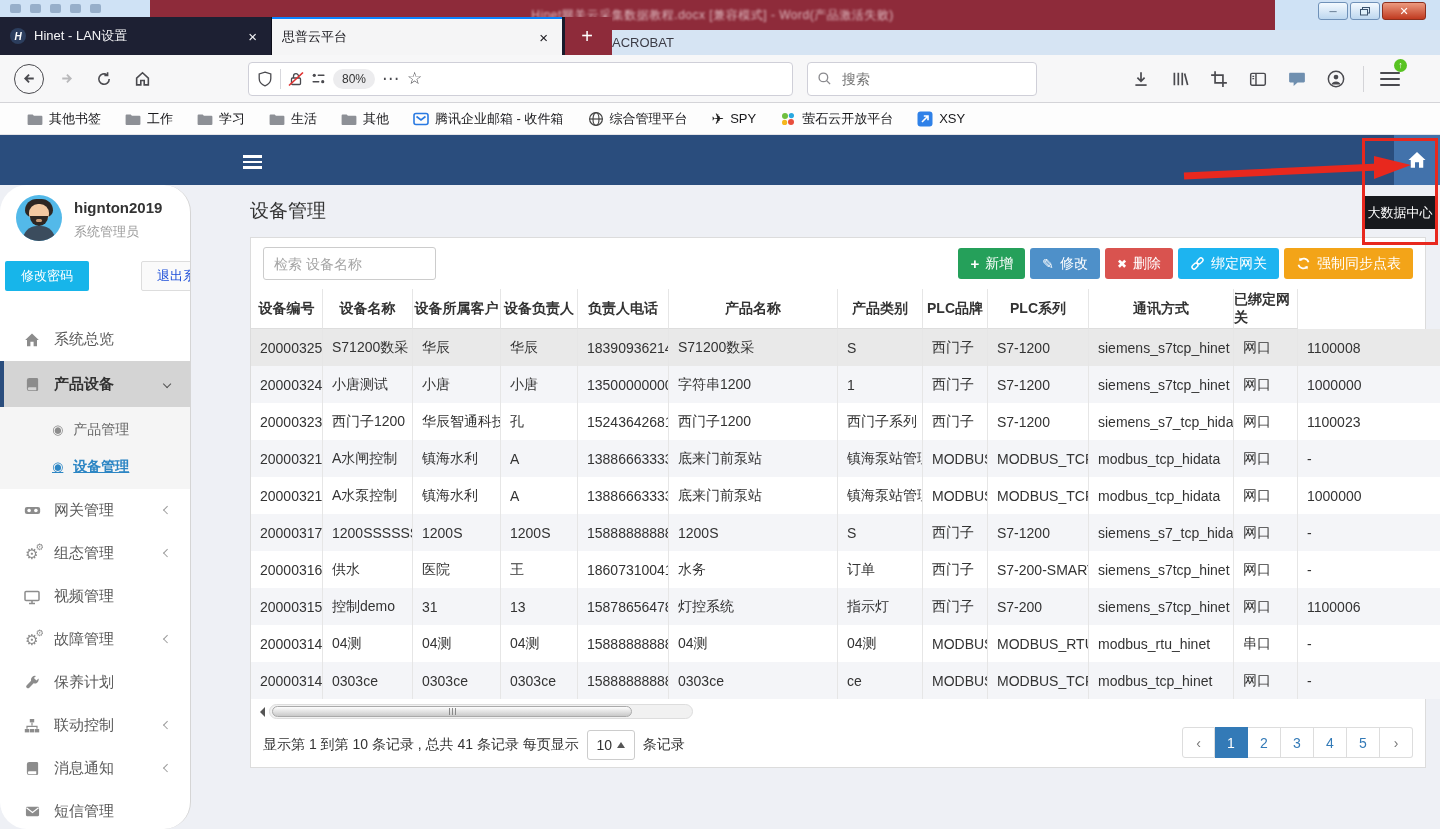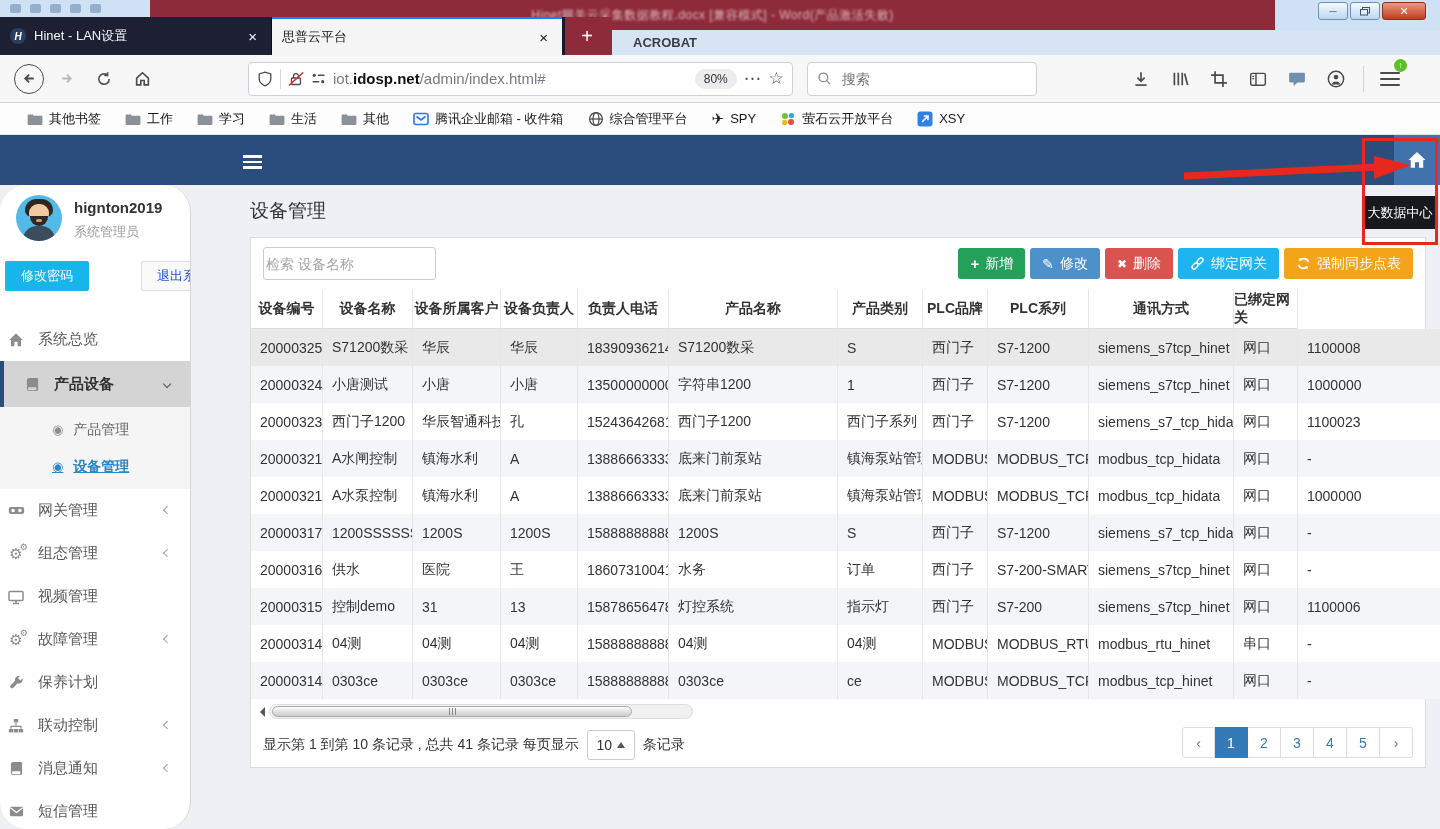--- a/index.html
+++ b/index.html
@@ -12,21 +12,21 @@
   .qat{position:absolute;left:0;top:0;width:195px;height:17px;background:#cfe2f5;display:flex;align-items:center;gap:9px;padding-left:10px;}
   .qat i{width:11px;height:9px;background:#6a86a8;opacity:.55;border-radius:2px;filter:blur(.6px);}
   .word-bar{position:absolute;left:150px;top:0;width:1125px;height:30px;background:#8e2b3a;color:#e9cdd2;
     display:flex;align-items:center;justify-content:center;font-size:12px;letter-spacing:.5px;}
   .word-bar span{filter:blur(1.1px);opacity:.85;white-space:nowrap;}
   .word-ctrl{position:absolute;left:1275px;top:0;width:165px;height:30px;background:#cfe2f5;}
   .wbtn{position:absolute;top:2px;height:18px;border:1px solid #6f91b8;border-radius:3px;
     background:linear-gradient(#f4faff,#bdd7ef);display:flex;align-items:center;justify-content:center;color:#3c546e;font-size:10px;}
   .wbtn.close{background:linear-gradient(#ec9a7f,#c03a20);border-color:#8d2f1d;color:#fff;font-weight:bold;font-size:11px;}
   .ribbon{position:absolute;left:612px;top:30px;width:828px;height:25px;background:#d6e4f3;display:flex;align-items:center;}
-  .ribbon .rlabel{margin-left:21px;color:#3c3c46;font-size:13px;font-weight:bold;}
+  .ribbon .rlabel{margin-left:0;color:#3c3c46;font-size:13px;}
   .newtab-patch{position:absolute;left:562px;top:17px;width:50px;height:38px;background:#8e2b3a;display:flex;align-items:center;justify-content:center;color:#fff;font-size:20px;font-weight:300;}
 
   
   .tabstrip{position:absolute;left:0;top:17px;width:565px;height:38px;background:#181a2b;display:flex;}
   .tab{display:flex;align-items:center;padding:0 10px;width:272px;position:relative;}
   .tab1{background:#1d2033;border-right:1px solid #0c0d18;color:#f5f5f7;}
   .tab2{background:#f5f5f6;color:#17161c;border-top:2px solid #0a84ff;width:290px;}
   .favicon{width:16px;height:16px;border-radius:50%;background:#2c3e5e;color:#fff;font-size:10px;font-weight:bold;font-style:italic;
     display:flex;align-items:center;justify-content:center;margin-right:8px;flex:0 0 16px;}
   .tabtitle{flex:1;font-size:13px;white-space:nowrap;overflow:hidden;}
@@ -72,38 +72,38 @@
   .av-face{position:absolute;left:13px;top:9px;width:20px;height:19px;border-radius:9px;background:#f3c9a2;}
   .av-beard{position:absolute;left:14px;top:21px;width:18px;height:10px;border-radius:0 0 9px 9px;background:#2e2723;}
   .av-mouth{position:absolute;left:20px;top:24px;width:6px;height:3px;border-radius:2px;background:#c79b76;}
   .av-body{position:absolute;left:7px;top:31px;width:32px;height:16px;border-radius:14px 14px 0 0;background:#3b4c5d;}
   .uname{position:absolute;left:74px;top:14px;font-size:15px;font-weight:bold;color:#333;}
   .urole{position:absolute;left:74px;top:38px;font-size:13px;color:#9b9b9b;}
   .ubtns{position:absolute;left:0;top:76px;width:230px;display:flex;padding:0 5px;justify-content:space-between;}
   .btn-pwd{width:84px;height:30px;background:#17b5ea;color:#fff;font-size:13px;border:none;border-radius:2px;}
   .btn-out{width:84px;height:30px;background:#fafafa;color:#1d4ed8;font-size:13px;border:1px solid #ddd;border-radius:2px;}
   .menu{margin-top:23px;}
-  .mitem{position:relative;height:43px;display:flex;align-items:center;padding-left:6px;color:#595959;font-size:15px;}
+  .mitem{position:relative;height:43px;display:flex;align-items:center;padding-left:22px;color:#595959;font-size:15px;}
   .mitem .mico{width:20px;margin-right:12px;color:#8c8c8c;display:inline-flex;justify-content:center;}
   .mitem.active{height:46px;background:#d4d4d4;border-left:4px solid #2a4d7d;padding-left:18px;color:#333;font-weight:bold;}
   .chev{position:absolute;right:20px;border:solid #999;border-width:0 1.5px 1.5px 0;padding:2.6px;}
   .chev.left{transform:rotate(135deg);}
   .chev.down{transform:rotate(45deg);border-color:#555;}
   .submenu{background:#f5f5f5;padding:4px 0;}
   .smitem{height:37px;display:flex;align-items:center;padding-left:52px;font-size:14px;color:#666;}
   .smitem .mico{margin-right:10px;font-size:13px;color:#8c8c8c;}
   .smitem.active{color:#2d86c4;text-decoration:underline;font-weight:bold;}
   .smitem.active .mico{color:#2d86c4;}
   .gearpair{position:relative;font-size:15px;}
   .gearpair i{position:absolute;font-style:normal;font-size:9px;right:-5px;top:-3px;}
 
   .main{position:absolute;left:230px;top:185px;width:1210px;height:644px;background:#eef0f5;}
   .pagetitle{position:absolute;left:20px;top:13px;font-size:19px;color:#333;}
   .panel{position:absolute;left:20px;top:52px;width:1176px;height:531px;background:#fff;border:1px solid #dcdcdc;}
-  .searchdev{position:absolute;left:12px;top:9px;width:173px;height:33px;border:1px solid #ccc;border-radius:3px;padding:0 2px;font-size:14px;color:#333;outline:none;}
+  .searchdev{position:absolute;left:12px;top:9px;width:173px;height:33px;border:1px solid #ccc;border-radius:3px;padding:0 10px;font-size:14px;color:#333;outline:none;}
   .searchdev::placeholder{color:#a5a5a5;}
   .btnrow{position:absolute;right:12px;top:10px;display:flex;gap:5px;}
   .abtn{height:31px;border:none;border-radius:3px;color:#fff;font-size:14px;display:flex;align-items:center;gap:6px;padding:0 12px;white-space:nowrap;}
   .abtn .bico{font-size:13px;display:inline-flex;}
 
   .tablewrap{position:absolute;left:0;top:51px;width:1287px;}
   .trow{display:grid;grid-template-columns:72px 90px 88px 77px 91px 169px 85px 65px 101px 145px 64px 240px;}
   .th{height:40px;display:flex;align-items:center;justify-content:center;font-weight:bold;font-size:14px;color:#333;
      border-bottom:1px solid #ddd;border-right:1px solid #e6e6e6;background:#fff;}
   .td{height:37px;display:flex;align-items:center;padding-left:9px;font-size:14px;color:#333;border-right:1px solid #e6e6e6;white-space:nowrap;overflow:hidden;}
@@ -234,21 +234,20 @@
             <svg width="15" height="15" viewBox="0 0 16 16">
               <g fill="currentColor">
                 <circle cx="3.5" cy="4.6" r="1.7"></circle>
                 <rect x="7" y="3.8" width="7.5" height="1.6" rx=".8"></rect>
                 <circle cx="12.5" cy="11.4" r="1.7"></circle>
                 <rect x="1.5" y="10.6" width="7.5" height="1.6" rx=".8"></rect>
               </g>
             </svg>
           </span>
         </span>
-      <span class="urltext"><span>iot.</span><b>idosp.net</b><span>/admin/index.html#</span></span>
       <span class="zoombadge">80%</span>
       <span style="font-size:17px;letter-spacing:1px;">⋯</span>
       <span style="font-size:17px;">☆</span>
     </div>
     <div class="searchbox">
       <span class="ico">
           <span>
             <svg width="15" height="15" viewBox="0 0 16 16">
               <circle cx="6.8" cy="6.8" r="4.6" fill="none" stroke="#8a8a8e" stroke-width="1.4"></circle>
               <path d="m10.4 10.4 3.6 3.6" stroke="#8a8a8e" stroke-width="1.4"></path>

